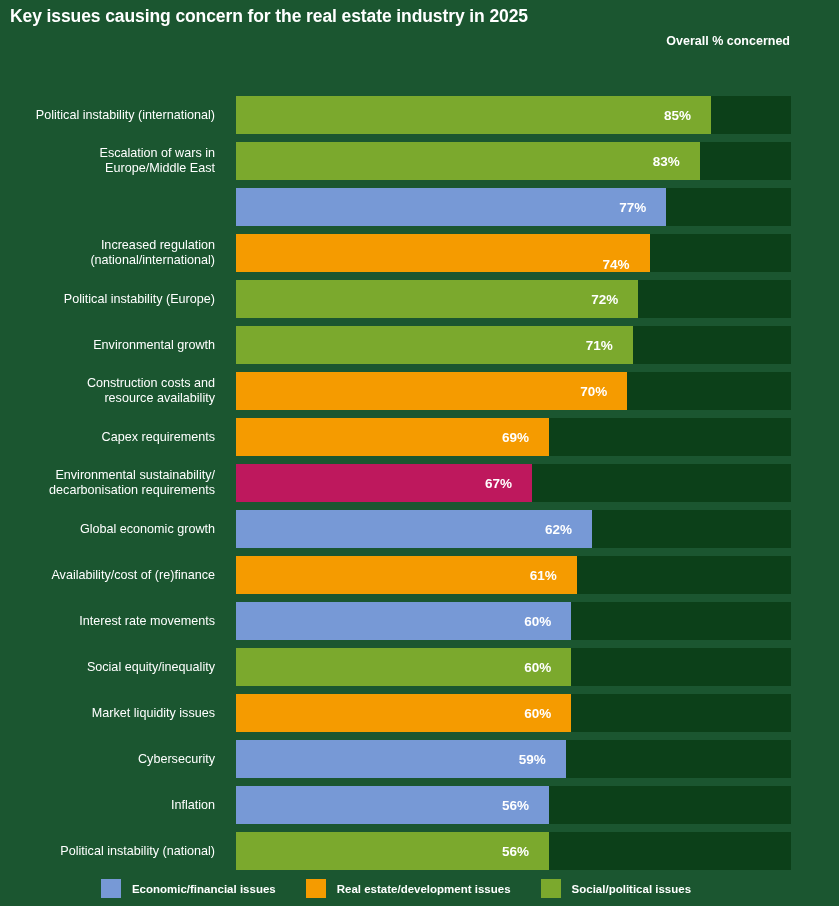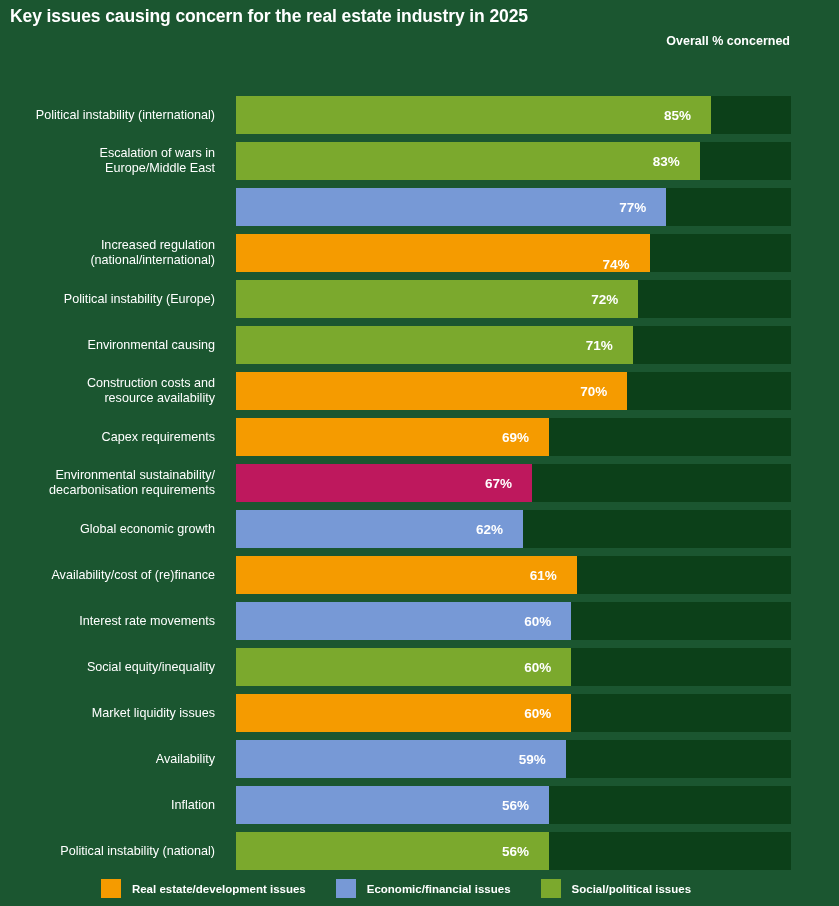--- a/index.html
+++ b/index.html
@@ -162,21 +162,21 @@
       </div>
       <div class="row">
         <div class="row-label">Political instability (Europe)</div>
         <div class="row-track">
           <div class="row-bar" style="width: 402.336px; background: rgb(123, 169, 45);">
             <span class="row-bar-value">72%</span>
           </div>
         </div>
       </div>
       <div class="row">
-        <div class="row-label">Environmental causing</div>
+        <div class="row-label">Environmental growth</div>
         <div class="row-track">
           <div class="row-bar" style="width: 396.748px; background: rgb(123, 169, 45);">
             <span class="row-bar-value">71%</span>
           </div>
         </div>
       </div>
       <div class="row">
         <div class="row-label">Construction costs and
 resource availability</div>
         <div class="row-track">
@@ -198,21 +198,21 @@
 decarbonisation requirements</div>
         <div class="row-track">
           <div class="row-bar" style="width: 296px; background: #be185d;">
             <span class="row-bar-value">67%</span>
           </div>
         </div>
       </div>
       <div class="row">
         <div class="row-label">Global economic growth</div>
         <div class="row-track">
-          <div class="row-bar" style="width: 287px; background: rgb(119, 153, 214);">
+          <div class="row-bar" style="width: 356px; background: rgb(119, 153, 214);">
             <span class="row-bar-value">62%</span>
           </div>
         </div>
       </div>
       <div class="row">
         <div class="row-label">Availability/cost of (re)finance</div>
         <div class="row-track">
           <div class="row-bar" style="width: 340.868px; background: rgb(245, 155, 0);">
             <span class="row-bar-value">61%</span>
           </div>
@@ -236,21 +236,21 @@
       </div>
       <div class="row">
         <div class="row-label">Market liquidity issues</div>
         <div class="row-track">
           <div class="row-bar" style="width: 335.28px; background: rgb(245, 155, 0);">
             <span class="row-bar-value">60%</span>
           </div>
         </div>
       </div>
       <div class="row">
-        <div class="row-label">Availability</div>
+        <div class="row-label">Cybersecurity</div>
         <div class="row-track">
           <div class="row-bar" style="width: 329.692px; background: rgb(119, 153, 214);">
             <span class="row-bar-value">59%</span>
           </div>
         </div>
       </div>
       <div class="row">
         <div class="row-label">Inflation</div>
         <div class="row-track">
           <div class="row-bar" style="width: 312.928px; background: rgb(119, 153, 214);">
@@ -262,27 +262,27 @@
         <div class="row-label">Political instability (national)</div>
         <div class="row-track">
           <div class="row-bar" style="width: 312.928px; background: rgb(123, 169, 45);">
             <span class="row-bar-value">56%</span>
           </div>
         </div>
       </div>
     </div>
 
   <div id="legend">
+      <div class="legend-item">
+        <span class="legend-swatch" style="background: rgb(119, 153, 214);"></span>
+        <span class="legend-label">Economic/financial issues</span>
+      </div>
       <div class="legend-item">
         <span class="legend-swatch" style="background: rgb(245, 155, 0);"></span>
         <span class="legend-label">Real estate/development issues</span>
       </div>
       <div class="legend-item">
-        <span class="legend-swatch" style="background: rgb(119, 153, 214);"></span>
-        <span class="legend-label">Economic/financial issues</span>
-      </div>
-      <div class="legend-item">
         <span class="legend-swatch" style="background: rgb(123, 169, 45);"></span>
         <span class="legend-label">Social/political issues</span>
       </div>
     </div>
 
 </div>
 
 </body></html>

